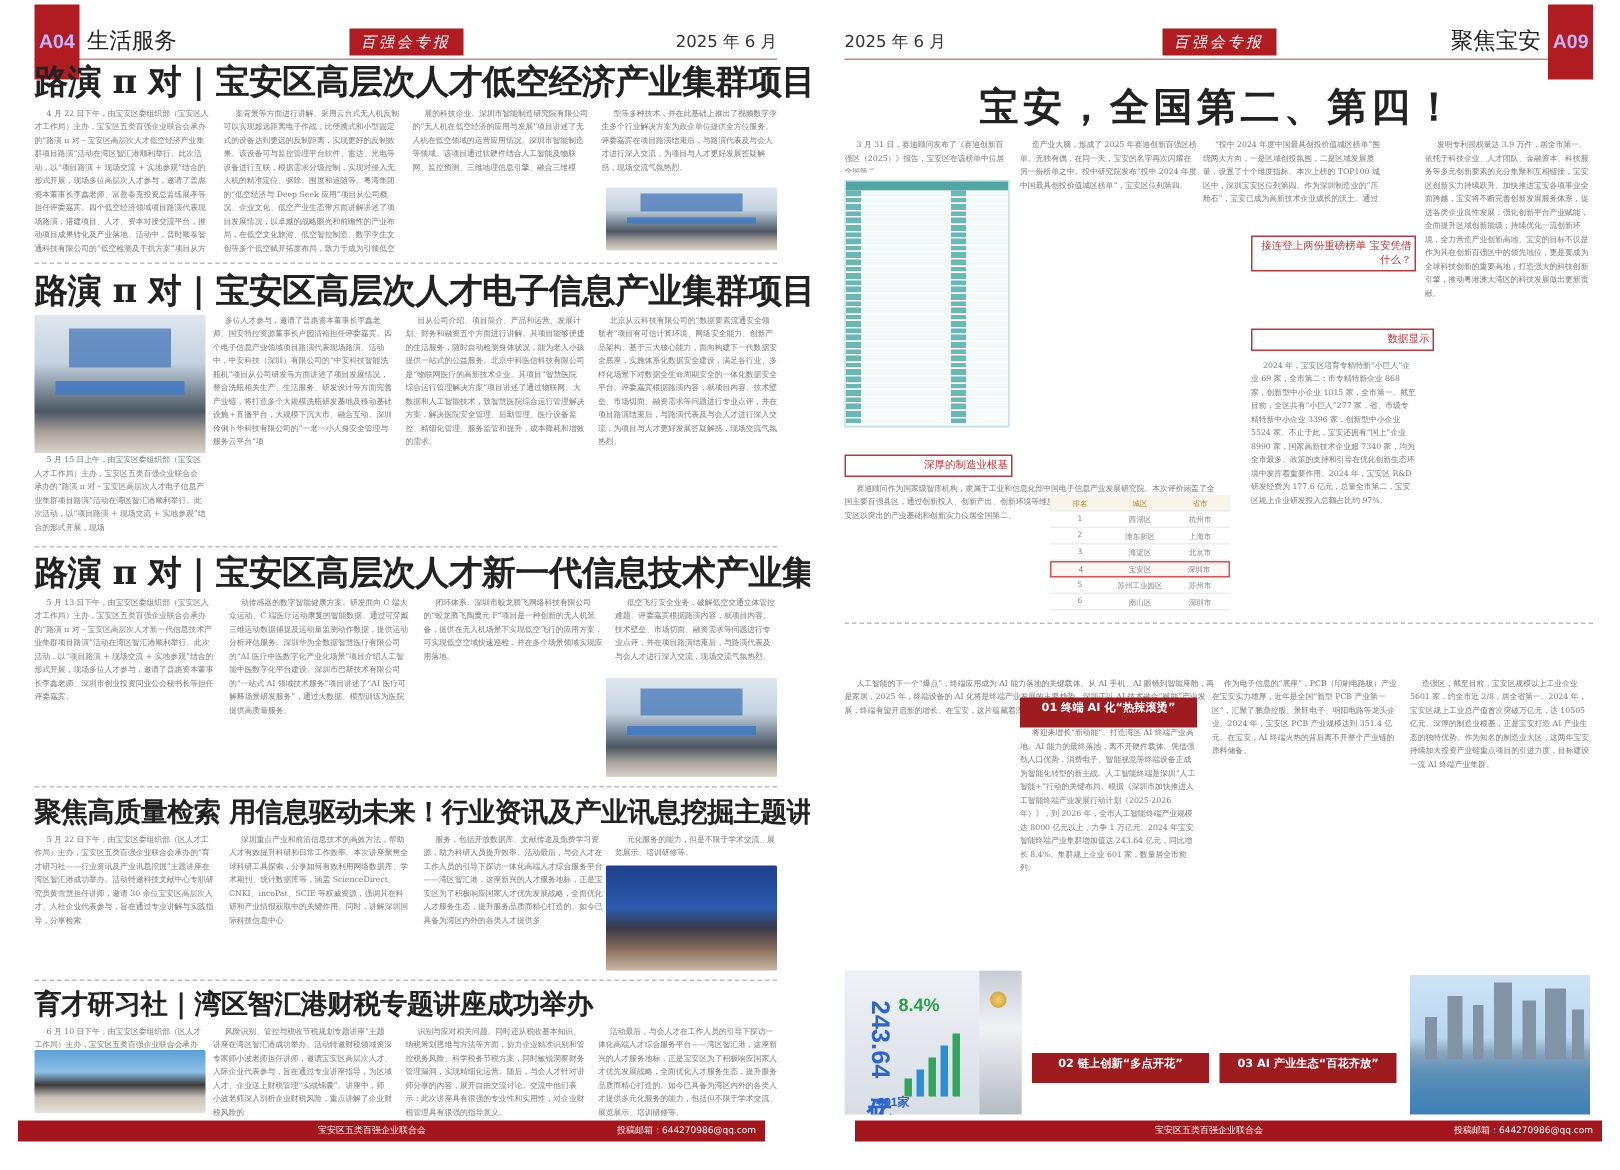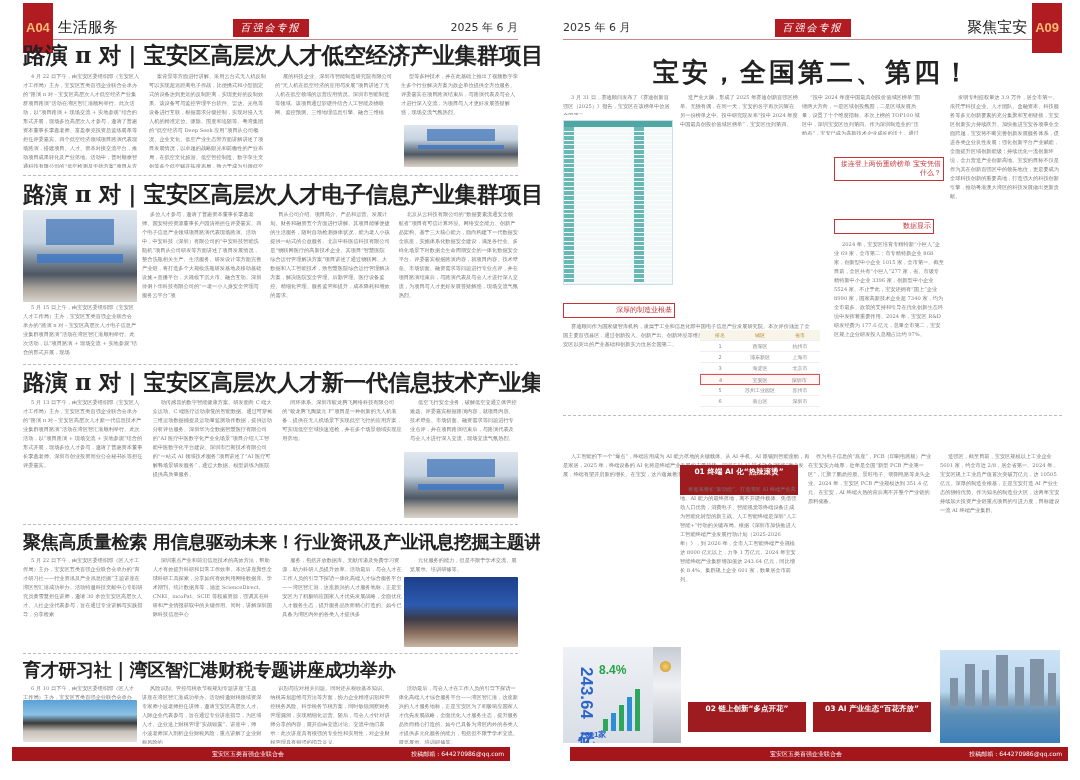--- a/index.html
+++ b/index.html
@@ -1,21 +1,21 @@
 <!DOCTYPE html>
 <html><head>
 <meta charset="utf-8">
 <style>
 *{box-sizing:border-box;margin:0;padding:0}
 body{width:1080px;height:780px;background:#fff;font-family:"DejaVu Serif","Liberation Serif",serif;color:#333;overflow:hidden;position:relative}
 .page{position:absolute;top:0;width:540px;height:780px;background:#fff}
 .pl{left:0}.pr{left:540px}
 .hdr{position:absolute;top:16px;height:24px;left:23px;right:22px;border-bottom:1.5px solid #c9878a;display:flex;align-items:center}
 .pr .hdr{left:23px;right:18px}
-.pno{background:#b01c22;color:#fdba74;font-family:"Liberation Sans",sans-serif;font-weight:bold;font-size:13px;padding:16px 3px;line-height:18px}
+.pno{background:#b01c22;color:#c4b5fd;font-family:"Liberation Sans",sans-serif;font-weight:bold;font-size:13px;padding:16px 3px;line-height:18px}
 .sect{font-family:"DejaVu Sans",sans-serif;font-size:15px;color:#222;margin-left:5px}
 .mast{position:absolute;left:50%;transform:translateX(-50%);background:#b01c22;color:#fff;font-size:10px;padding:2px 8px;letter-spacing:2px;font-style:italic}
 .date{margin-left:auto;font-family:"DejaVu Sans",sans-serif;font-size:11px;color:#333}
 .pr .date{margin-left:0}
 .pr .sect{margin-left:auto;margin-right:5px}
 .h1{position:absolute;left:23px;right:22px;font-weight:bold;font-size:22.5px;color:#222;white-space:nowrap;letter-spacing:-0.3px;line-height:28px}
 .cols{position:absolute;display:flex;gap:9px}
 .col{flex:1;font-size:5.2px;line-height:9px;color:#777;text-indent:8px;overflow:hidden}
 .photo{position:absolute;border-radius:1px;overflow:hidden}
 .ph-conf{background:linear-gradient(180deg,#dfe6ee 0%,#c5d2e0 35%,#7d8a99 55%,#4e5763 70%,#a9a39b 85%,#d9d4cc 100%)}
@@ -31,21 +31,21 @@
 .t100box{position:absolute;left:22%;right:22%;top:18%;bottom:26%;border:2px solid #d9b54a;text-align:center;font-family:"DejaVu Sans",sans-serif;color:#222}
 .t100box .s1{font-size:7px;margin-top:10px;letter-spacing:2px}
 .t100box .s2{font-size:14px;font-weight:bold;letter-spacing:4px;margin-top:4px}
 .t100box .s3{font-size:8px;margin-top:2px;letter-spacing:1px}
 .t100box .s4{font-size:18px;font-weight:bold;margin-top:6px;font-family:"Liberation Sans",sans-serif}
 .rank{position:absolute;font-family:"DejaVu Sans",sans-serif;font-size:5px;color:#888}
 .rank .rr{display:flex;height:11px;align-items:center;border-bottom:0.5px solid #eee}
 .rank .rr span{flex:1;text-align:center}
 .rank .rr.hi{border:1px solid #e05050;background:#fff6f6}
 .rank .rr.hd{background:#f8f4ea;color:#b08830}
-.redbar{position:absolute;background:#9e1b20;color:#fff;font-family:"DejaVu Sans",sans-serif;font-size:7.5px;text-align:center;line-height:14px;height:30px;font-weight:bold}
+.redbar{position:absolute;background:#9e1b20;color:#fff;font-family:"DejaVu Sans",sans-serif;font-size:7.5px;text-align:center;line-height:14px;height:20px;font-weight:bold}
 .infog{position:absolute;background:linear-gradient(180deg,#eef1f5,#d9dee6);overflow:hidden}
 .infog .num1{position:absolute;left:12px;top:20px;color:#2c64c9;font-family:"Liberation Sans",sans-serif;font-weight:bold;font-size:17px;writing-mode:vertical-rl}
 .infog .pct{position:absolute;left:36px;top:16px;color:#26a346;font-family:"Liberation Sans",sans-serif;font-weight:bold;font-size:12px}
 .infog .bar{position:absolute;bottom:12px;width:5px;background:#2ea65b}
 .infog .cnt{position:absolute;left:22px;bottom:3px;font-family:"Liberation Sans",sans-serif;color:#2c64c9;font-weight:bold;font-size:8px}
 .infog .pill{position:absolute;left:90px;top:0;width:45px;bottom:0;background:linear-gradient(180deg,#c7ccd4,#eff1f4 40%,#b5bac2)}
 .medal{position:absolute;width:11px;height:11px;border-radius:50%;background:radial-gradient(circle,#f4d070,#c8962c)}
 .city{position:absolute;background:linear-gradient(180deg,#cfe3f5 0%,#b9d6ef 45%,#8aa7c0 55%,#5d8fb7 70%,#3d7fb8 100%)}
 .city .bld{position:absolute;bottom:40%;background:#8193a6}
 .foot{position:absolute;top:747px;height:14px;background:#a4161c;color:#fff;font-family:"DejaVu Sans",sans-serif;font-size:6px;line-height:14px}
@@ -235,21 +235,21 @@
         <span>苏州市</span>
       </div>
     <div class="rr">
         <span>6</span>
         <span>南山区</span>
         <span>深圳市</span>
       </div>
   </div>
 
   <div class="boxlbl" style="left:294px;top:157px;width:110px">接连登上两份重磅榜单 宝安凭借什么？</div>
-  <div class="boxlbl" style="left:294px;top:219px;width:100px">数据显示</div>
+  <div class="boxlbl" style="left:294px;top:219px;width:122px">数据显示</div>
 
   <div class="cols" style="left:294px;top:240px;width:110px;height:172px">
     <div class="col">2024 年，宝安区培育专精特新“小巨人”企业 69 家，全市第二；市专精特新企业 868 家，创新型中小企业 1015 家，全市第一。截至目前，全区共有“小巨人”277 家，省、市级专精特新中小企业 3396 家，创新型中小企业 5524 家。不止于此，宝安还拥有“国上”企业 8990 家，国家高新技术企业超 7340 家，均为全市最多。政策的支持和引导在优化创新生态环境中发挥着重要作用。2024 年，宝安区 R&amp;D 研发经费为 177.6 亿元，总量全市第二，宝安区规上企业研发投入总额占比约 97%。</div>
   </div>
   <div class="cols" style="left:410px;top:93px;width:110px;height:320px">
     <div class="col">发明专利授权量达 3.9 万件，居全市第一。依托于科技企业、人才团队、金融资本、科技服务等多元创新要素的充分集聚和互相链接，宝安区创新实力持续跃升。加快推进宝安各项事业全面跨越，宝安将不断完善创新发展服务体系，促进各类企业良性发展；强化创新平台产业赋能，全面提升区域创新能级；持续优化一流创新环境，全力营造产业创新高地。宝安的目标不仅是作为其在创新百强区中的领先地位，更是要成为全球科技创新的重要高地，打造强大的科技创新引擎，推动粤港澳大湾区的科技发展做出更新贡献。</div>
   </div>
 
   <div class="dash" style="top:415px;right:18px"></div>
 

